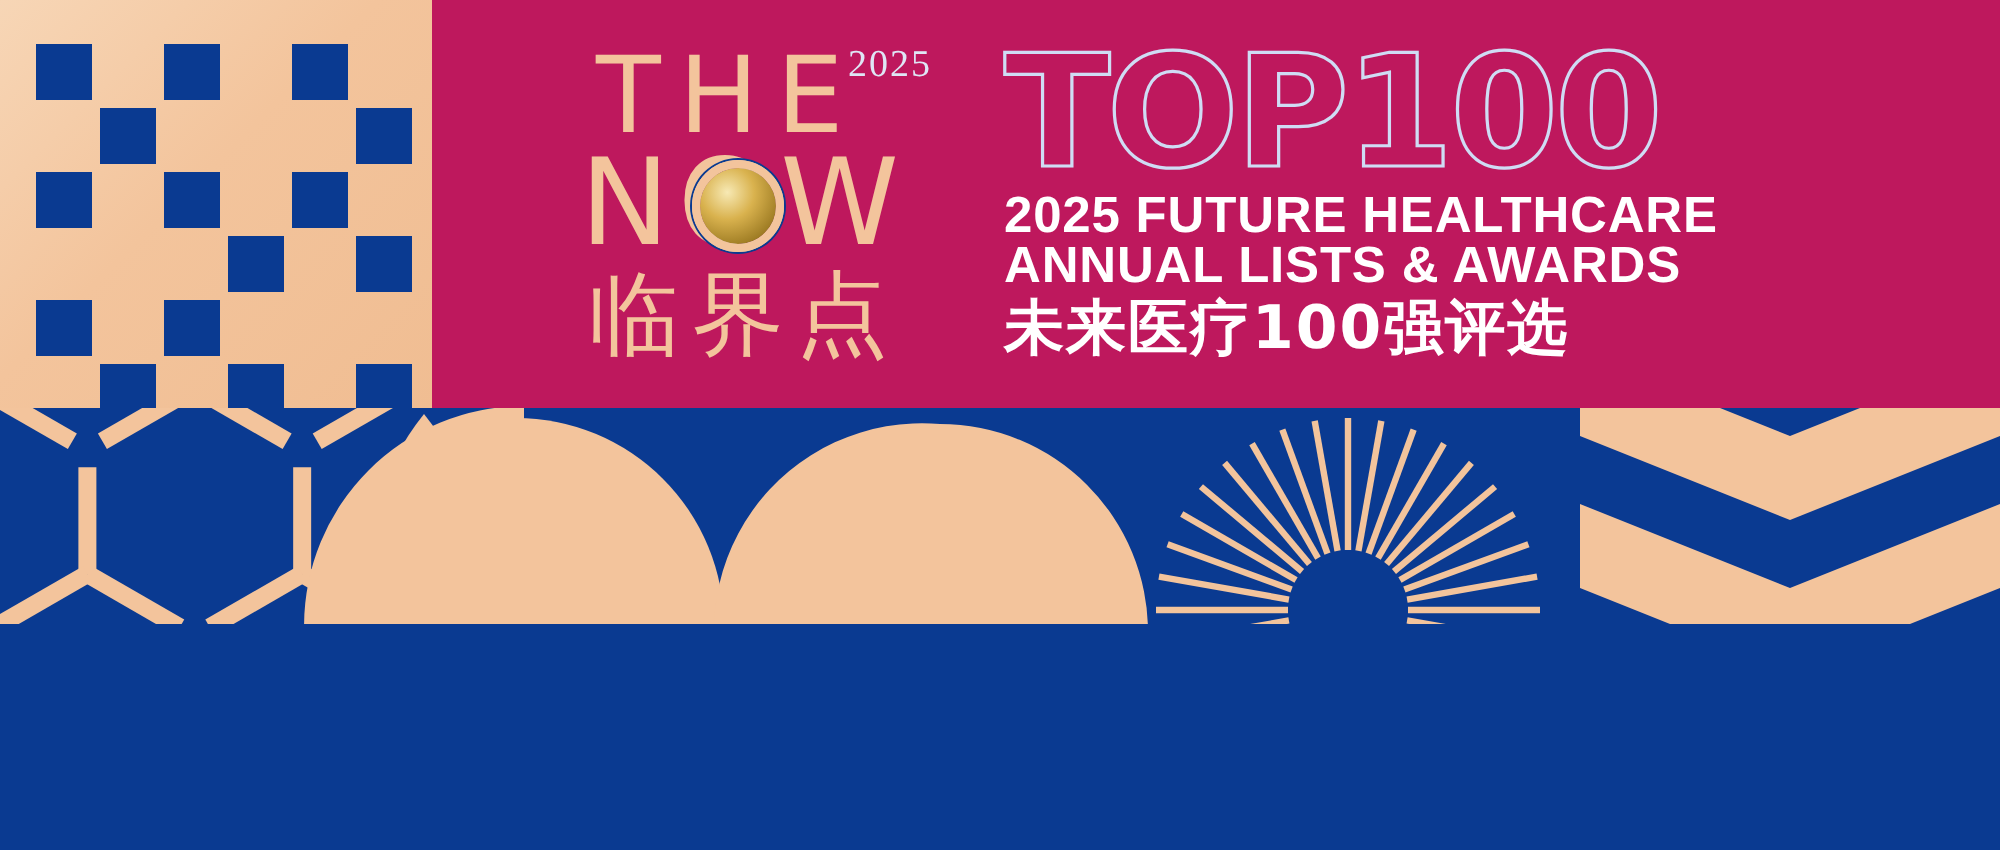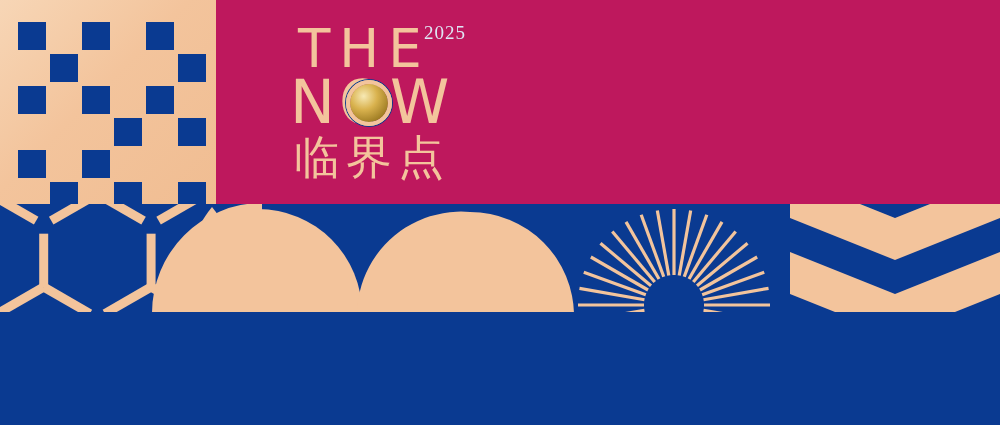--- a/index.html
+++ b/index.html
@@ -96,20 +96,26 @@
       <span id="year-sup">2025</span>
     </div>
     <div id="now-row">
       <span id="now-word">NOW</span>
       <span id="gold-orb"></span>
       <span id="orb-mask"></span>
     </div>
     <div id="cn-logo">临界点</div>
   </div>
 
+  <div id="headline">
+    <div id="top100">TOP100</div>
+    <div class="en-line">2025 FUTURE HEALTHCARE</div>
+    <div class="en-line">ANNUAL LISTS &amp; AWARDS</div>
+    <div id="cn-line">未来医疗100强评选</div>
+  </div>
 
   <svg id="lower-band" viewBox="0 0 1000 221" preserveAspectRatio="none">
     <rect x="0" y="0" width="1000" height="221" fill="#0a3a91"></rect>
 
     <clipPath id="hexClip">
         <rect x="0" y="0" width="212" height="221"></rect>
       </clipPath>
       <g id="hex-lattice-group" clip-path="url(#hexClip)">
         <line x1="-63.693575034635195" y1="-103" x2="-63.693575034635195" y2="-156.32" stroke="#f3c49c" stroke-width="9" stroke-linecap="butt"></line>
         <line x1="-63.693575034635195" y1="-103" x2="-109.87004956442146" y2="-76.34" stroke="#f3c49c" stroke-width="9" stroke-linecap="butt"></line>

